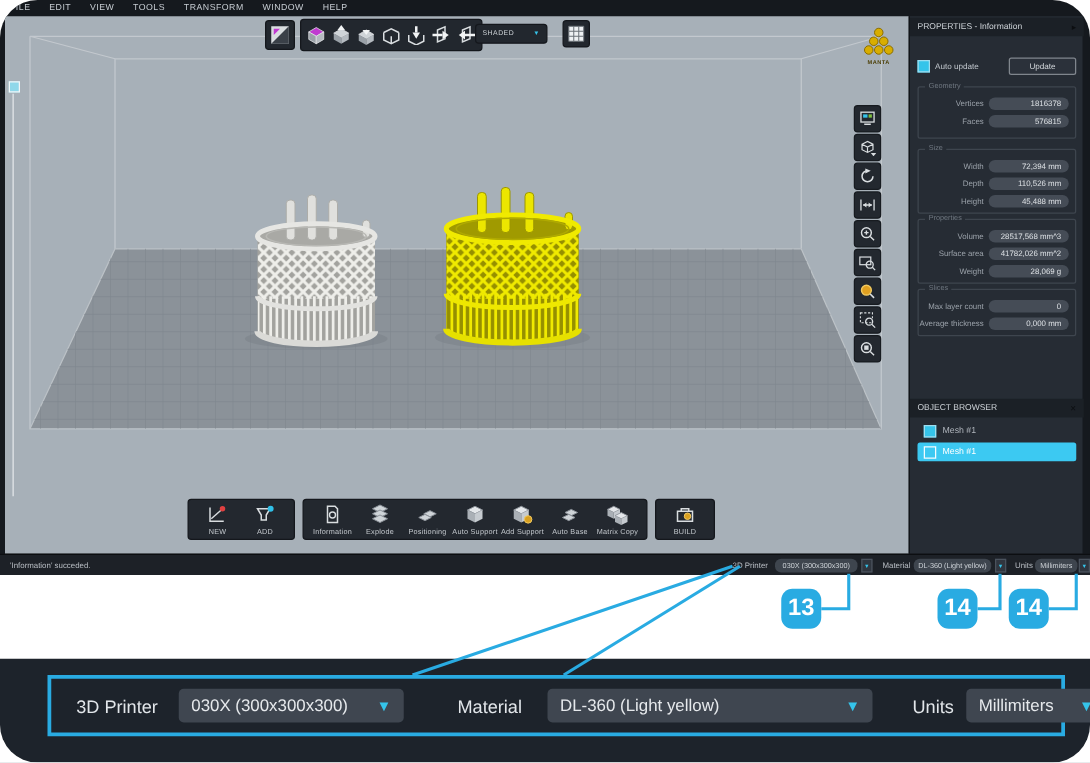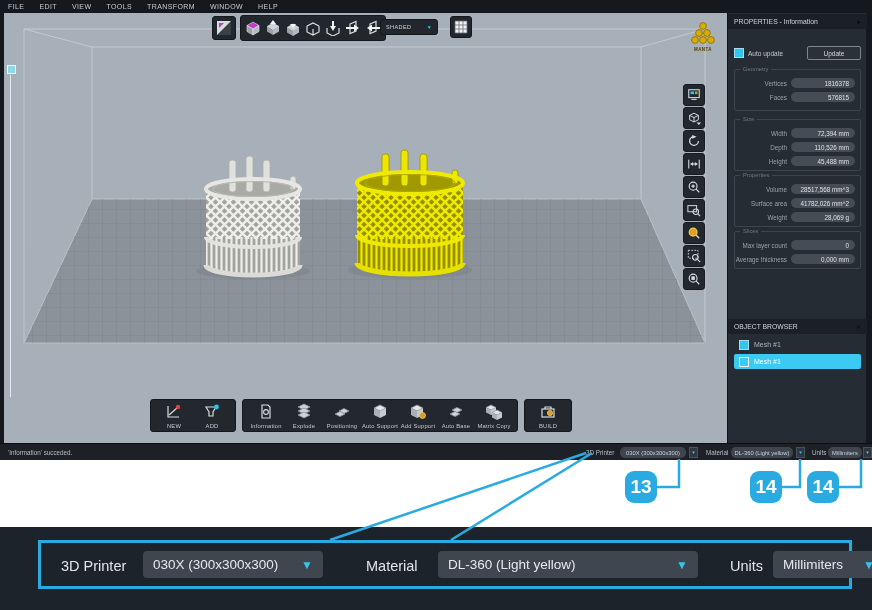--- a/index.html
+++ b/index.html
@@ -1,16 +1,16 @@
 <!DOCTYPE html>
 <html><head>
 <meta charset="utf-8">
 <style>
   html,body{margin:0;padding:0;background:#fff;font-family:"Liberation Sans",sans-serif;}
-  #app{position:relative;width:872px;height:610px;overflow:hidden;background:#fff;}
+  #app{position:relative;width:872px;height:610px;overflow:hidden;background:#fff;border-radius:30px;}
   
   .win{position:absolute;left:0;top:0;width:872px;height:460px;background:#15191e;}
   .menubar{position:absolute;left:0;top:0;width:872px;height:13px;display:flex;align-items:center;padding-left:8px;box-sizing:border-box;}
   .menubar span{color:#c6ccd2;font-size:7px;margin-right:15px;letter-spacing:.4px;cursor:default;}
   
   .viewport{position:absolute;left:4px;top:13px;width:723px;height:430px;background:#a7b0b8;overflow:hidden;}
   .scene{position:absolute;left:0;top:0;}
   .float{position:absolute;background:#22272e;border:1px solid #14171c;border-radius:3px;box-sizing:border-box;}
   .ibtn{width:18px;height:20px;display:flex;align-items:center;justify-content:center;border-radius:2px;}
   .vgroup{display:flex;gap:2px;align-items:center;padding:2px 3px;}

